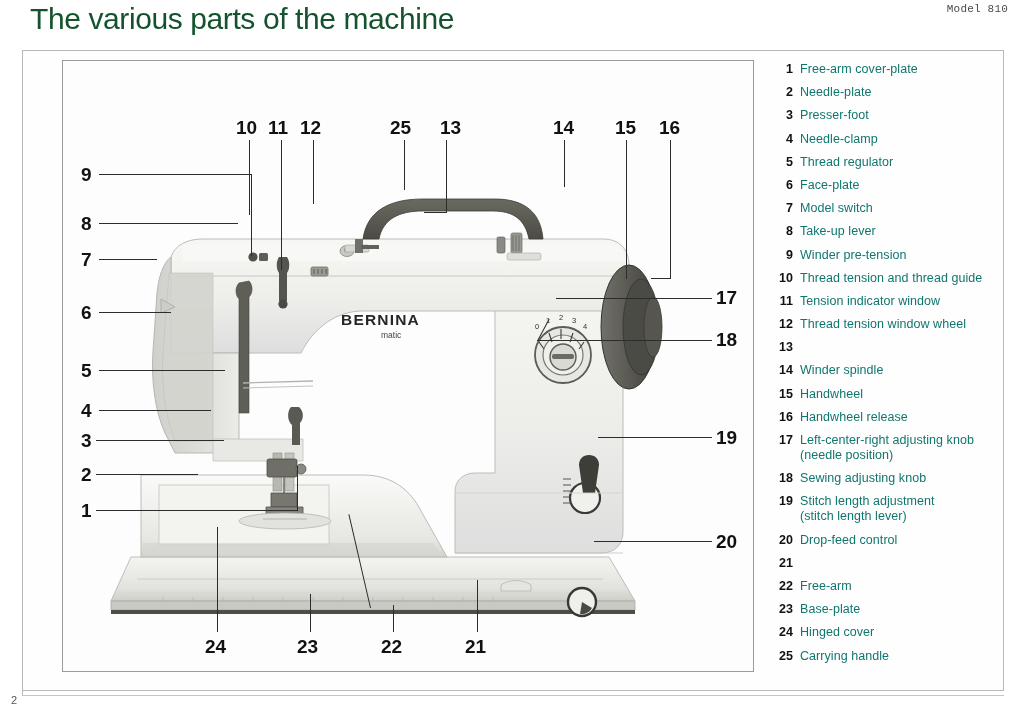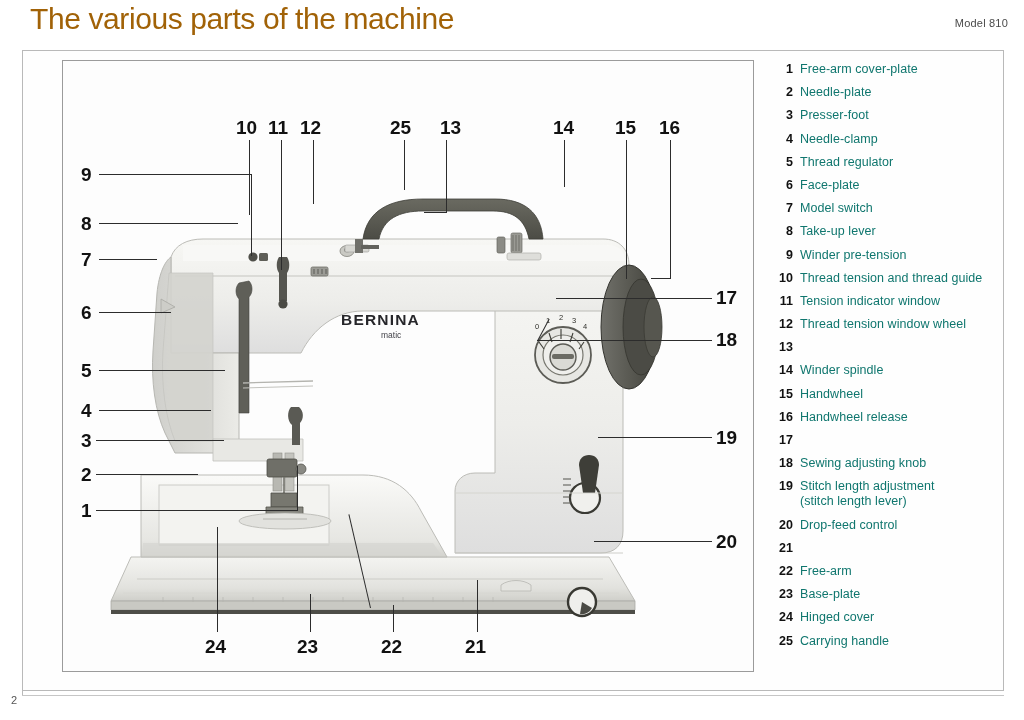--- a/index.html
+++ b/index.html
@@ -17,30 +17,31 @@
   }
 
   
   #page-title {
     position: absolute;
     left: 30px;
     top: 2px;
     font-size: 30px;
     font-weight: 400;
     letter-spacing: -0.4px;
-    color: #a16207;
+    color: #14532d;
     white-space: nowrap;
   }
   #model-label {
     position: absolute;
     right: 16px;
-    top: 17px;
+    top: 3px;
     font-size: 11px;
     color: #4a4a4a;
     letter-spacing: 0.2px;
+    font-family: Liberation Mono, monospace;
   }
 
   
   #page-frame {
     position: absolute;
     left: 22px;
     top: 50px;
     width: 982px;
     height: 641px;
     border: 1px solid #b9b9b9;
@@ -489,20 +490,21 @@
     <div class="legend-item">
       <div class="legend-num">15</div>
       <div class="legend-text">Handwheel</div>
     </div>
     <div class="legend-item">
       <div class="legend-num">16</div>
       <div class="legend-text">Handwheel release</div>
     </div>
     <div class="legend-item">
       <div class="legend-num">17</div>
+      <div class="legend-text">Left-center-right adjusting knob<span class="sub">(needle position)</span></div>
     </div>
     <div class="legend-item">
       <div class="legend-num">18</div>
       <div class="legend-text">Sewing adjusting knob</div>
     </div>
     <div class="legend-item">
       <div class="legend-num">19</div>
       <div class="legend-text">Stitch length adjustment<span class="sub">(stitch length lever)</span></div>
     </div>
     <div class="legend-item">

